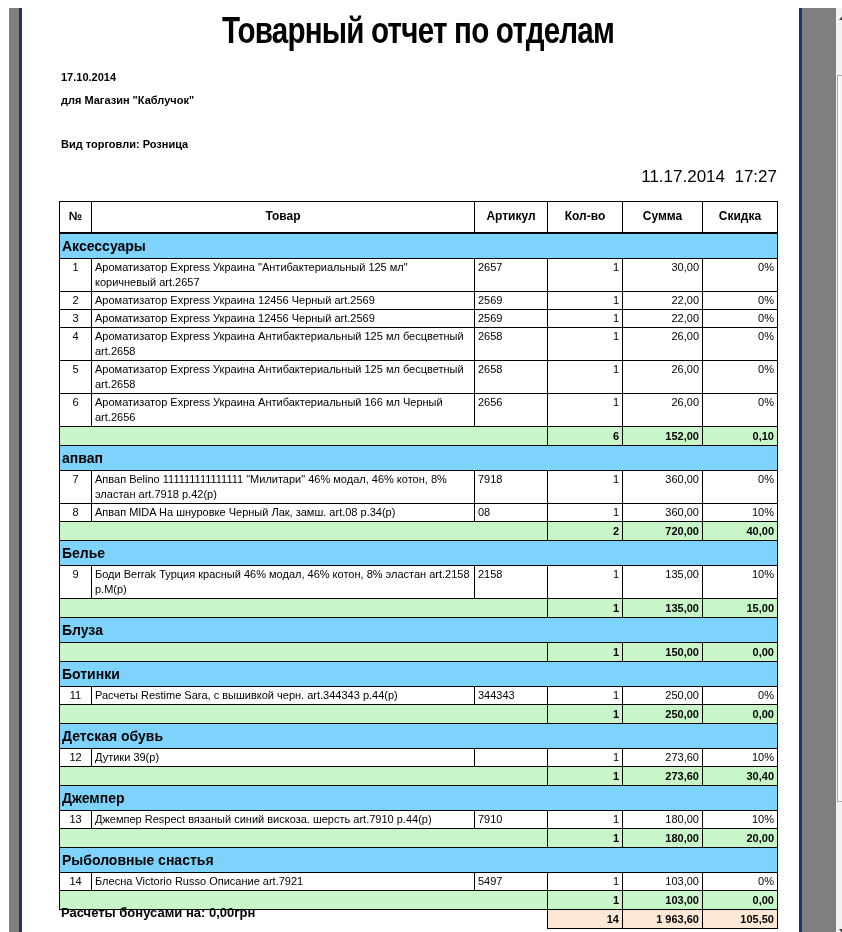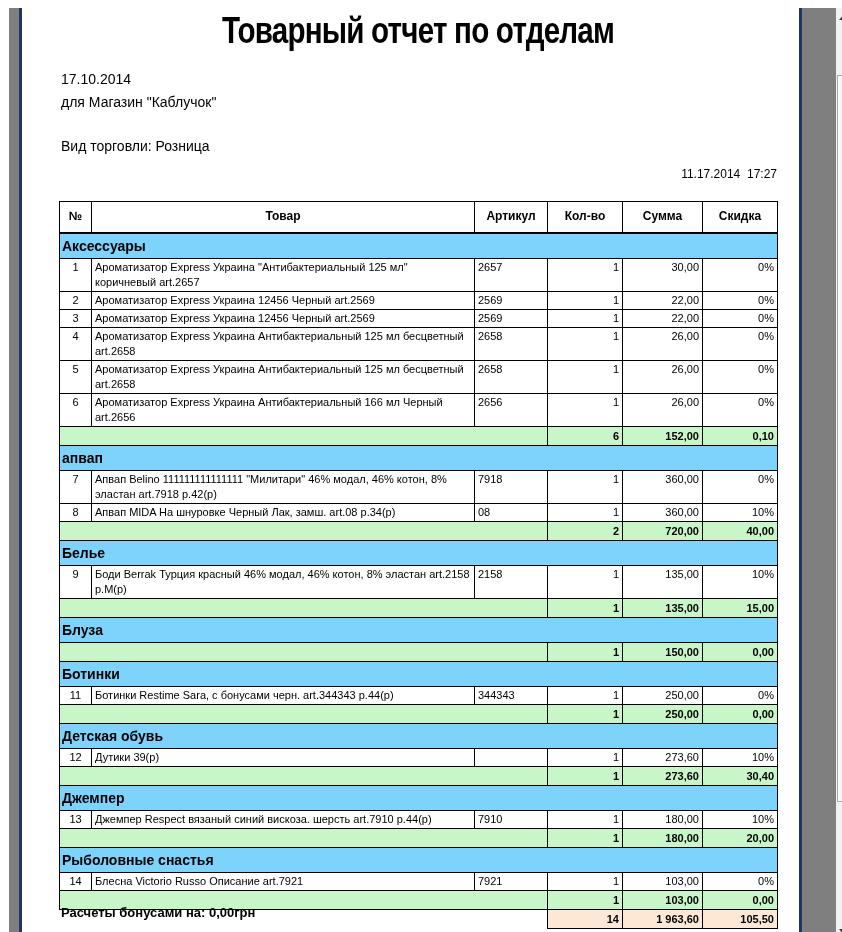--- a/index.html
+++ b/index.html
@@ -26,27 +26,27 @@
   .sb-thumb { position: absolute; left: 1px; top: 67px; width: 13px; height: 727px;
               background: linear-gradient(to right, #fdfdfd, #e2e2e2); border: 1px solid #a8a8a8; }
 
   
   .page { position: absolute; left: 13px; top: 0; width: 777px; height: 932px; background: #ffffff; color: #000; }
 
   .report-title { position: absolute; top: 2px; left: 37px; width: 718px; text-align: center;
                   font-weight: bold; font-size: 37px; white-space: nowrap; }
   .report-title span { display: inline-block; transform: scaleX(0.80); transform-origin: center; letter-spacing: -1px; }
 
-  .meta { position: absolute; left: 39px; font-weight: normal; font-size: 14px; white-space: pre; }
+  .meta { position: absolute; left: 39px; font-weight: bold; font-size: 11px; white-space: pre; }
   .meta.date   { top: 63px; }
   .meta.client { top: 86px; }
   .meta.trade  { top: 130px; text-align: right; }
 
   .timestamp { position: absolute; top: 159px; left: 37px; width: 718px; text-align: right;
-               font-size: 12px; white-space: pre; }
+               font-size: 17px; white-space: pre; }
 
   table.report { position: absolute; top: 193px; left: 37px; width: 718px;
                  border-collapse: collapse; table-layout: fixed; font-size: 11px; }
   table.report td { border: 1px solid #000; padding: 1px 3px; vertical-align: top; line-height: 15px; overflow: hidden; }
   table.report thead td { font-weight: bold; font-size: 12px; text-align: center; vertical-align: middle;
                           height: 31px; border-bottom: 2px solid #000; }
   tr.section-row td { background: #7dd3fc; font-weight: bold; font-size: 14px; line-height: 16px; padding: 4px 2px; }
   tr.product-row td.c-num { text-align: center; }
   tr.product-row td.c-qty, tr.product-row td.c-sum, tr.product-row td.c-disc { text-align: right; }
   tr.subtotal-row td { background: #c9f6c9; font-weight: bold; text-align: right; line-height: 16px; }
@@ -198,21 +198,21 @@
             <td colspan="3"></td>
             <td>1</td>
             <td>150,00</td>
             <td>0,00</td>
           </tr>
           <tr class="section-row">
             <td colspan="6">Ботинки</td>
           </tr>
           <tr class="product-row">
             <td class="c-num">11</td>
-            <td class="c-prod">Ботинки Restime Sara, с бонусами черн. art.344343 р.44(р)</td>
+            <td class="c-prod">Расчеты Restime Sara, с вышивкой черн. art.344343 р.44(р)</td>
             <td class="c-art">344343</td>
             <td class="c-qty">1</td>
             <td class="c-sum">250,00</td>
             <td class="c-disc">0%</td>
           </tr>
           <tr class="subtotal-row">
             <td colspan="3"></td>
             <td>1</td>
             <td>250,00</td>
             <td>0,00</td>
@@ -250,21 +250,21 @@
             <td>1</td>
             <td>180,00</td>
             <td>20,00</td>
           </tr>
           <tr class="section-row">
             <td colspan="6">Рыболовные снастья</td>
           </tr>
           <tr class="product-row">
             <td class="c-num">14</td>
             <td class="c-prod">Блесна Victorio Russo Описание art.7921</td>
-            <td class="c-art">7921</td>
+            <td class="c-art">5497</td>
             <td class="c-qty">1</td>
             <td class="c-sum">103,00</td>
             <td class="c-disc">0%</td>
           </tr>
           <tr class="subtotal-row">
             <td colspan="3"></td>
             <td>1</td>
             <td>103,00</td>
             <td>0,00</td>
           </tr>

